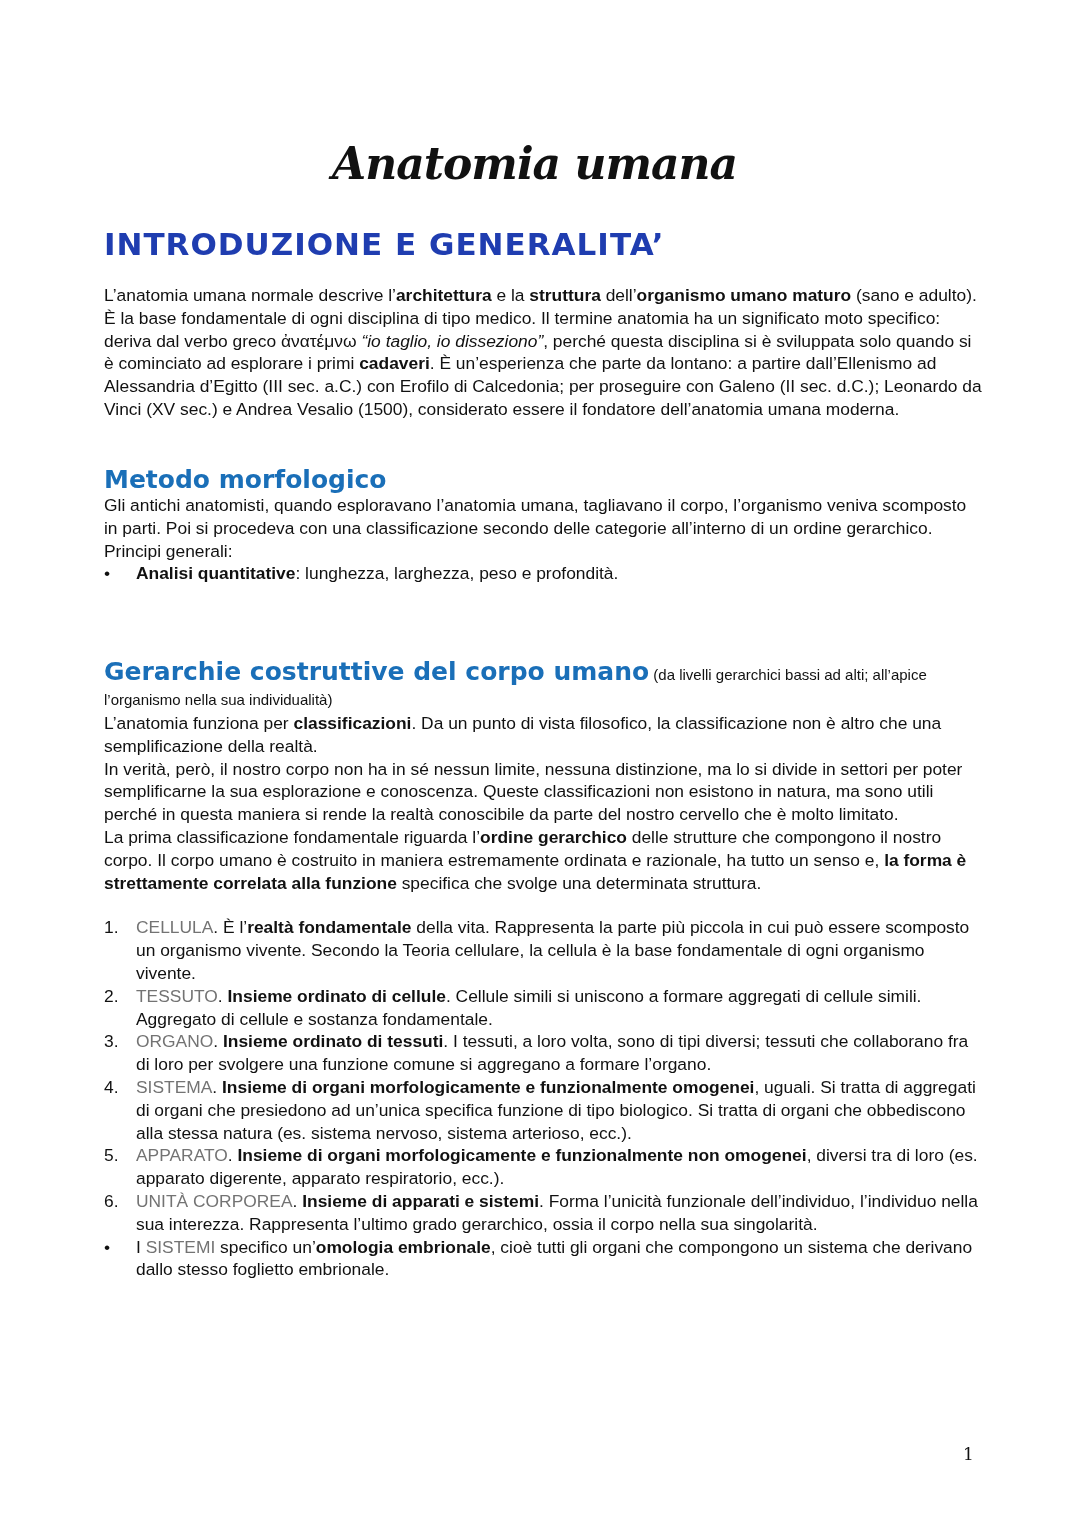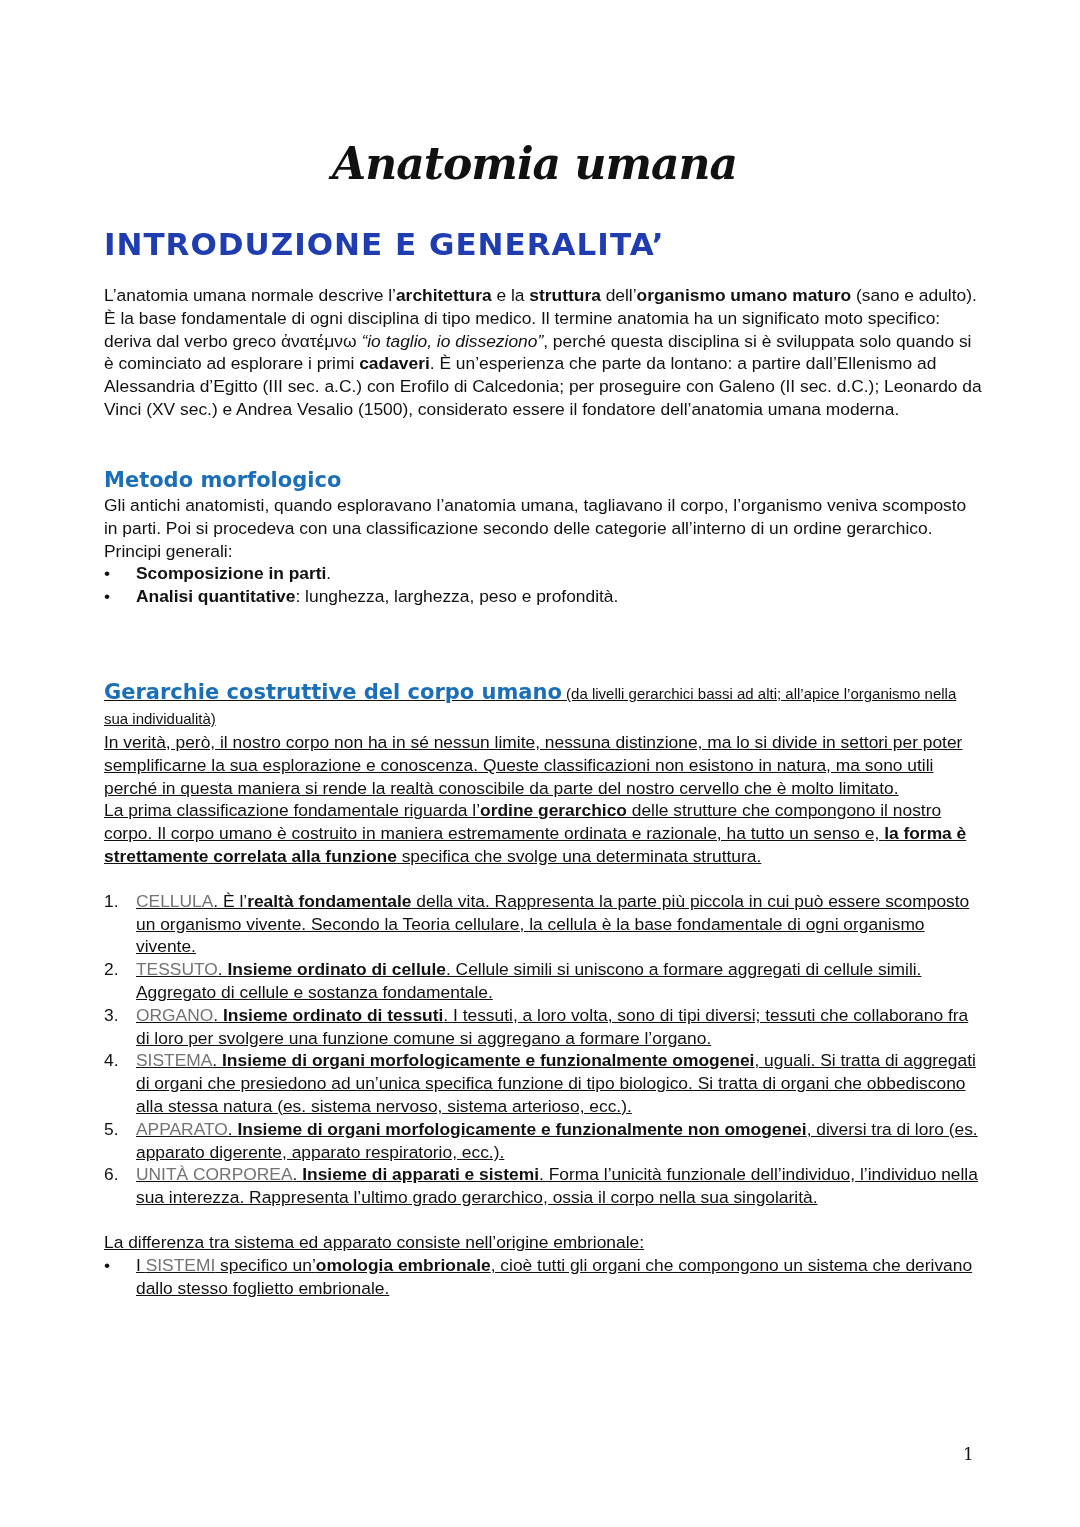--- a/index.html
+++ b/index.html
@@ -11,21 +11,21 @@
       position: absolute; left: 0; top: 138px; width: 1069px; text-align: center;
       font-family: "DejaVu Serif", serif; font-style: italic; font-weight: bold;
       font-size: 44px; letter-spacing: -1px; color: #111;
     }
     .h1 {
       position: absolute; left: 104px; top: 226px;
       font-family: "DejaVu Sans", sans-serif; font-size: 31px; font-weight: bold;
       color: #1f3db0; letter-spacing: 1px;
     }
     .h2 {
-      font-family: "DejaVu Sans", sans-serif; font-size: 21px; font-weight: bold;
+      font-family: "DejaVu Sans", sans-serif; font-size: 25px; font-weight: bold;
       color: #1a6fb8;
     }
     .block { position: absolute; left: 104px; width: 880px; font-size: 17.4px; line-height: 22.8px; }
     p { margin: 0; }
     .kw { color: #737373; }
     b { font-weight: bold; }
     i { font-style: italic; }
     ul.bul { list-style: none; margin: 0; padding: 0; }
     ul.bul li { position: relative; padding-left: 32px; }
     ul.bul li::before { content: "•"; position: absolute; left: 0; top: 0; }
@@ -48,42 +48,43 @@
 <div class="block" style="top:284px;">
   <p>
     <span>L’anatomia umana normale descrive l’</span><b>architettura</b><span> e la </span><b>struttura</b><span> dell’</span><b>organismo umano maturo</b><span> (sano e adulto). È la base fondamentale di ogni disciplina di tipo medico. Il termine anatomia ha un significato moto specifico: deriva dal verbo greco ἀνατέμνω </span><i>“io taglio, io disseziono”</i><span>, perché questa disciplina si è sviluppata solo quando si è cominciato ad esplorare i primi </span><b>cadaveri</b><span>. È un’esperienza che parte da lontano: a partire dall’Ellenismo ad Alessandria d’Egitto (III sec. a.C.) con Erofilo di Calcedonia; per proseguire con Galeno (II sec. d.C.); Leonardo da Vinci (XV sec.) e Andrea Vesalio (1500), considerato essere il fondatore dell’anatomia umana moderna.</span>
   </p>
 </div>
 
 <div class="block" style="top:466px;">
   <div class="h2" style="line-height:28px;">Metodo morfologico</div>
   <p>Gli antichi anatomisti, quando esploravano l’anatomia umana, tagliavano il corpo, l’organismo veniva scomposto in parti. Poi si procedeva con una classificazione secondo delle categorie all’interno di un ordine gerarchico. Principi generali:</p>
   <ul class="bul">
-    <li><b>Scomposizione in parti</b><span>.</span></li>
     <li><b>Analisi quantitative</b><span>: lunghezza, larghezza, peso e profondità.</span></li>
   </ul>
 </div>
 
-<div class="block" style="top:680px;text-decoration:underline;">
+<div class="block" style="top:660px;">
   <p style="line-height:24px;">
     <span class="h2">Gerarchie costruttive del corpo umano</span><span class="small"> (da livelli gerarchici bassi ad alti; all’apice l’organismo nella sua individualità)</span>
+  </p>
+  <p>
+    <span>L’anatomia funziona per </span><b>classificazioni</b><span>. Da un punto di vista filosofico, la classificazione non è altro che una semplificazione della realtà.</span>
   </p>
   <p>In verità, però, il nostro corpo non ha in sé nessun limite, nessuna distinzione, ma lo si divide in settori per poter semplificarne la sua esplorazione e conoscenza. Queste classificazioni non esistono in natura, ma sono utili perché in questa maniera si rende la realtà conoscibile da parte del nostro cervello che è molto limitato.</p>
   <p>
     <span>La prima classificazione fondamentale riguarda l’</span><b>ordine gerarchico</b><span> delle strutture che compongono il nostro corpo. Il corpo umano è costruito in maniera estremamente ordinata e razionale, ha tutto un senso e, </span><b>la forma è strettamente correlata alla funzione</b><span> specifica che svolge una determinata struttura.</span>
   </p>
 
   <ol class="num" style="margin-top:22px;">
     <li><span class="n">1.</span><span class="kw">CELLULA</span><span>. È l’</span><b>realtà fondamentale</b><span> della vita. Rappresenta la parte più piccola in cui può essere scomposto un organismo vivente. Secondo la Teoria cellulare, la cellula è la base fondamentale di ogni organismo vivente.</span></li>
     <li><span class="n">2.</span><span class="kw">TESSUTO</span><span>. </span><b>Insieme ordinato di cellule</b><span>. Cellule simili si uniscono a formare aggregati di cellule simili. Aggregato di cellule e sostanza fondamentale.</span></li>
     <li><span class="n">3.</span><span class="kw">ORGANO</span><span>. </span><b>Insieme ordinato di tessuti</b><span>. I tessuti, a loro volta, sono di tipi diversi; tessuti che collaborano fra di loro per svolgere una funzione comune si aggregano a formare l’organo.</span></li>
     <li><span class="n">4.</span><span class="kw">SISTEMA</span><span>. </span><b>Insieme di organi morfologicamente e funzionalmente omogenei</b><span>, uguali. Si tratta di aggregati di organi che presiedono ad un’unica specifica funzione di tipo biologico. Si tratta di organi che obbediscono alla stessa natura (es. sistema nervoso, sistema arterioso, ecc.).</span></li>
     <li><span class="n">5.</span><span class="kw">APPARATO</span><span>. </span><b>Insieme di organi morfologicamente e funzionalmente non omogenei</b><span>, diversi tra di loro (es. apparato digerente, apparato respiratorio, ecc.).</span></li>
     <li><span class="n">6.</span><span class="kw">UNITÀ CORPOREA</span><span>. </span><b>Insieme di apparati e sistemi</b><span>. Forma l’unicità funzionale dell’individuo, l’individuo nella sua interezza. Rappresenta l’ultimo grado gerarchico, ossia il corpo nella sua singolarità.</span></li>
   </ol>
 
-  <p style="margin-top:22px;">La differenza tra sistema ed apparato consiste nell’origine embrionale:</p>
   <ul class="bul">
     <li><span>I </span><span class="kw">SISTEMI</span><span> specifico un’</span><b>omologia embrionale</b><span>, cioè tutti gli organi che compongono un sistema che derivano dallo stesso foglietto embrionale.</span></li>
   </ul>
 </div>
 
 <div class="pagenum">1</div>
 
 </body></html>

